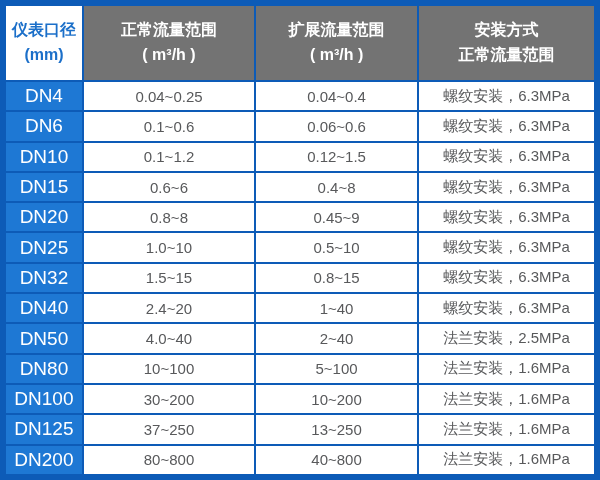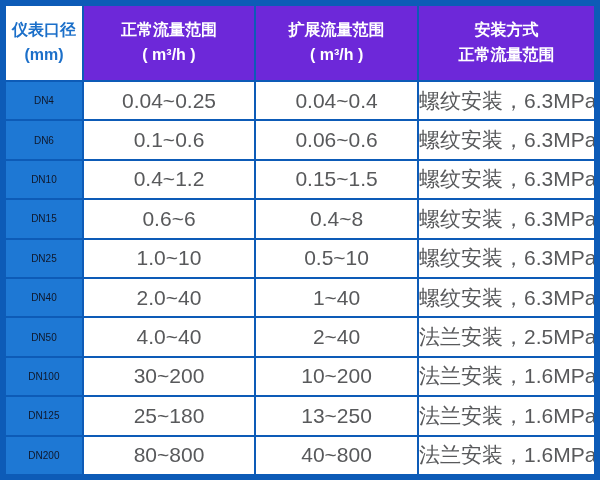--- a/index.html
+++ b/index.html
@@ -25,43 +25,43 @@
     border: 2px solid #0d5bb7;
     padding: 0;
     text-align: center;
     vertical-align: middle;
     overflow: hidden;
     white-space: nowrap;
   }
   
   .spec-table thead th {
     height: 74px;
-    background: #6d28d9;
+    background: #737373;
     color: #ffffff;
     font-size: 16px;
     font-weight: bold;
     line-height: 1.55;
   }
   .spec-table thead th.corner-header {
     background: #ffffff;
     color: #1b6fc9;
   }
   .hdr-line { display: block; }
   
   .spec-table td.dn-cell {
     background: #1e78d4;
-    color: #0f172a;
-    font-size: 10px;
+    color: #ffffff;
+    font-size: 19px;
     font-weight: normal;
   }
   
   .spec-table td.val-cell {
     background: #ffffff;
     color: #58595b;
-    font-size: 21px;
+    font-size: 15px;
   }
 </style>
 </head>
 <body>
 
 <div class="table-wrap">
   <table class="spec-table">
     <colgroup>
       <col style="width: 13.2%">
       <col style="width: 29.2%">
@@ -96,57 +96,75 @@
     <td class="val-cell">螺纹安装，6.3MPa</td>
   </tr>
         <tr>
     <td class="dn-cell">DN6</td>
     <td class="val-cell">0.1~0.6</td>
     <td class="val-cell">0.06~0.6</td>
     <td class="val-cell">螺纹安装，6.3MPa</td>
   </tr>
         <tr>
     <td class="dn-cell">DN10</td>
-    <td class="val-cell">0.4~1.2</td>
-    <td class="val-cell">0.15~1.5</td>
+    <td class="val-cell">0.1~1.2</td>
+    <td class="val-cell">0.12~1.5</td>
     <td class="val-cell">螺纹安装，6.3MPa</td>
   </tr>
         <tr>
     <td class="dn-cell">DN15</td>
     <td class="val-cell">0.6~6</td>
     <td class="val-cell">0.4~8</td>
     <td class="val-cell">螺纹安装，6.3MPa</td>
   </tr>
         <tr>
+    <td class="dn-cell">DN20</td>
+    <td class="val-cell">0.8~8</td>
+    <td class="val-cell">0.45~9</td>
+    <td class="val-cell">螺纹安装，6.3MPa</td>
+  </tr>
+        <tr>
     <td class="dn-cell">DN25</td>
     <td class="val-cell">1.0~10</td>
     <td class="val-cell">0.5~10</td>
     <td class="val-cell">螺纹安装，6.3MPa</td>
   </tr>
         <tr>
+    <td class="dn-cell">DN32</td>
+    <td class="val-cell">1.5~15</td>
+    <td class="val-cell">0.8~15</td>
+    <td class="val-cell">螺纹安装，6.3MPa</td>
+  </tr>
+        <tr>
     <td class="dn-cell">DN40</td>
-    <td class="val-cell">2.0~40</td>
+    <td class="val-cell">2.4~20</td>
     <td class="val-cell">1~40</td>
     <td class="val-cell">螺纹安装，6.3MPa</td>
   </tr>
         <tr>
     <td class="dn-cell">DN50</td>
     <td class="val-cell">4.0~40</td>
     <td class="val-cell">2~40</td>
     <td class="val-cell">法兰安装，2.5MPa</td>
   </tr>
         <tr>
+    <td class="dn-cell">DN80</td>
+    <td class="val-cell">10~100</td>
+    <td class="val-cell">5~100</td>
+    <td class="val-cell">法兰安装，1.6MPa</td>
+  </tr>
+        <tr>
     <td class="dn-cell">DN100</td>
     <td class="val-cell">30~200</td>
     <td class="val-cell">10~200</td>
     <td class="val-cell">法兰安装，1.6MPa</td>
   </tr>
         <tr>
     <td class="dn-cell">DN125</td>
-    <td class="val-cell">25~180</td>
+    <td class="val-cell">37~250</td>
     <td class="val-cell">13~250</td>
     <td class="val-cell">法兰安装，1.6MPa</td>
   </tr>
         <tr>
     <td class="dn-cell">DN200</td>
     <td class="val-cell">80~800</td>
     <td class="val-cell">40~800</td>
     <td class="val-cell">法兰安装，1.6MPa</td>
   </tr>
       </tbody>

